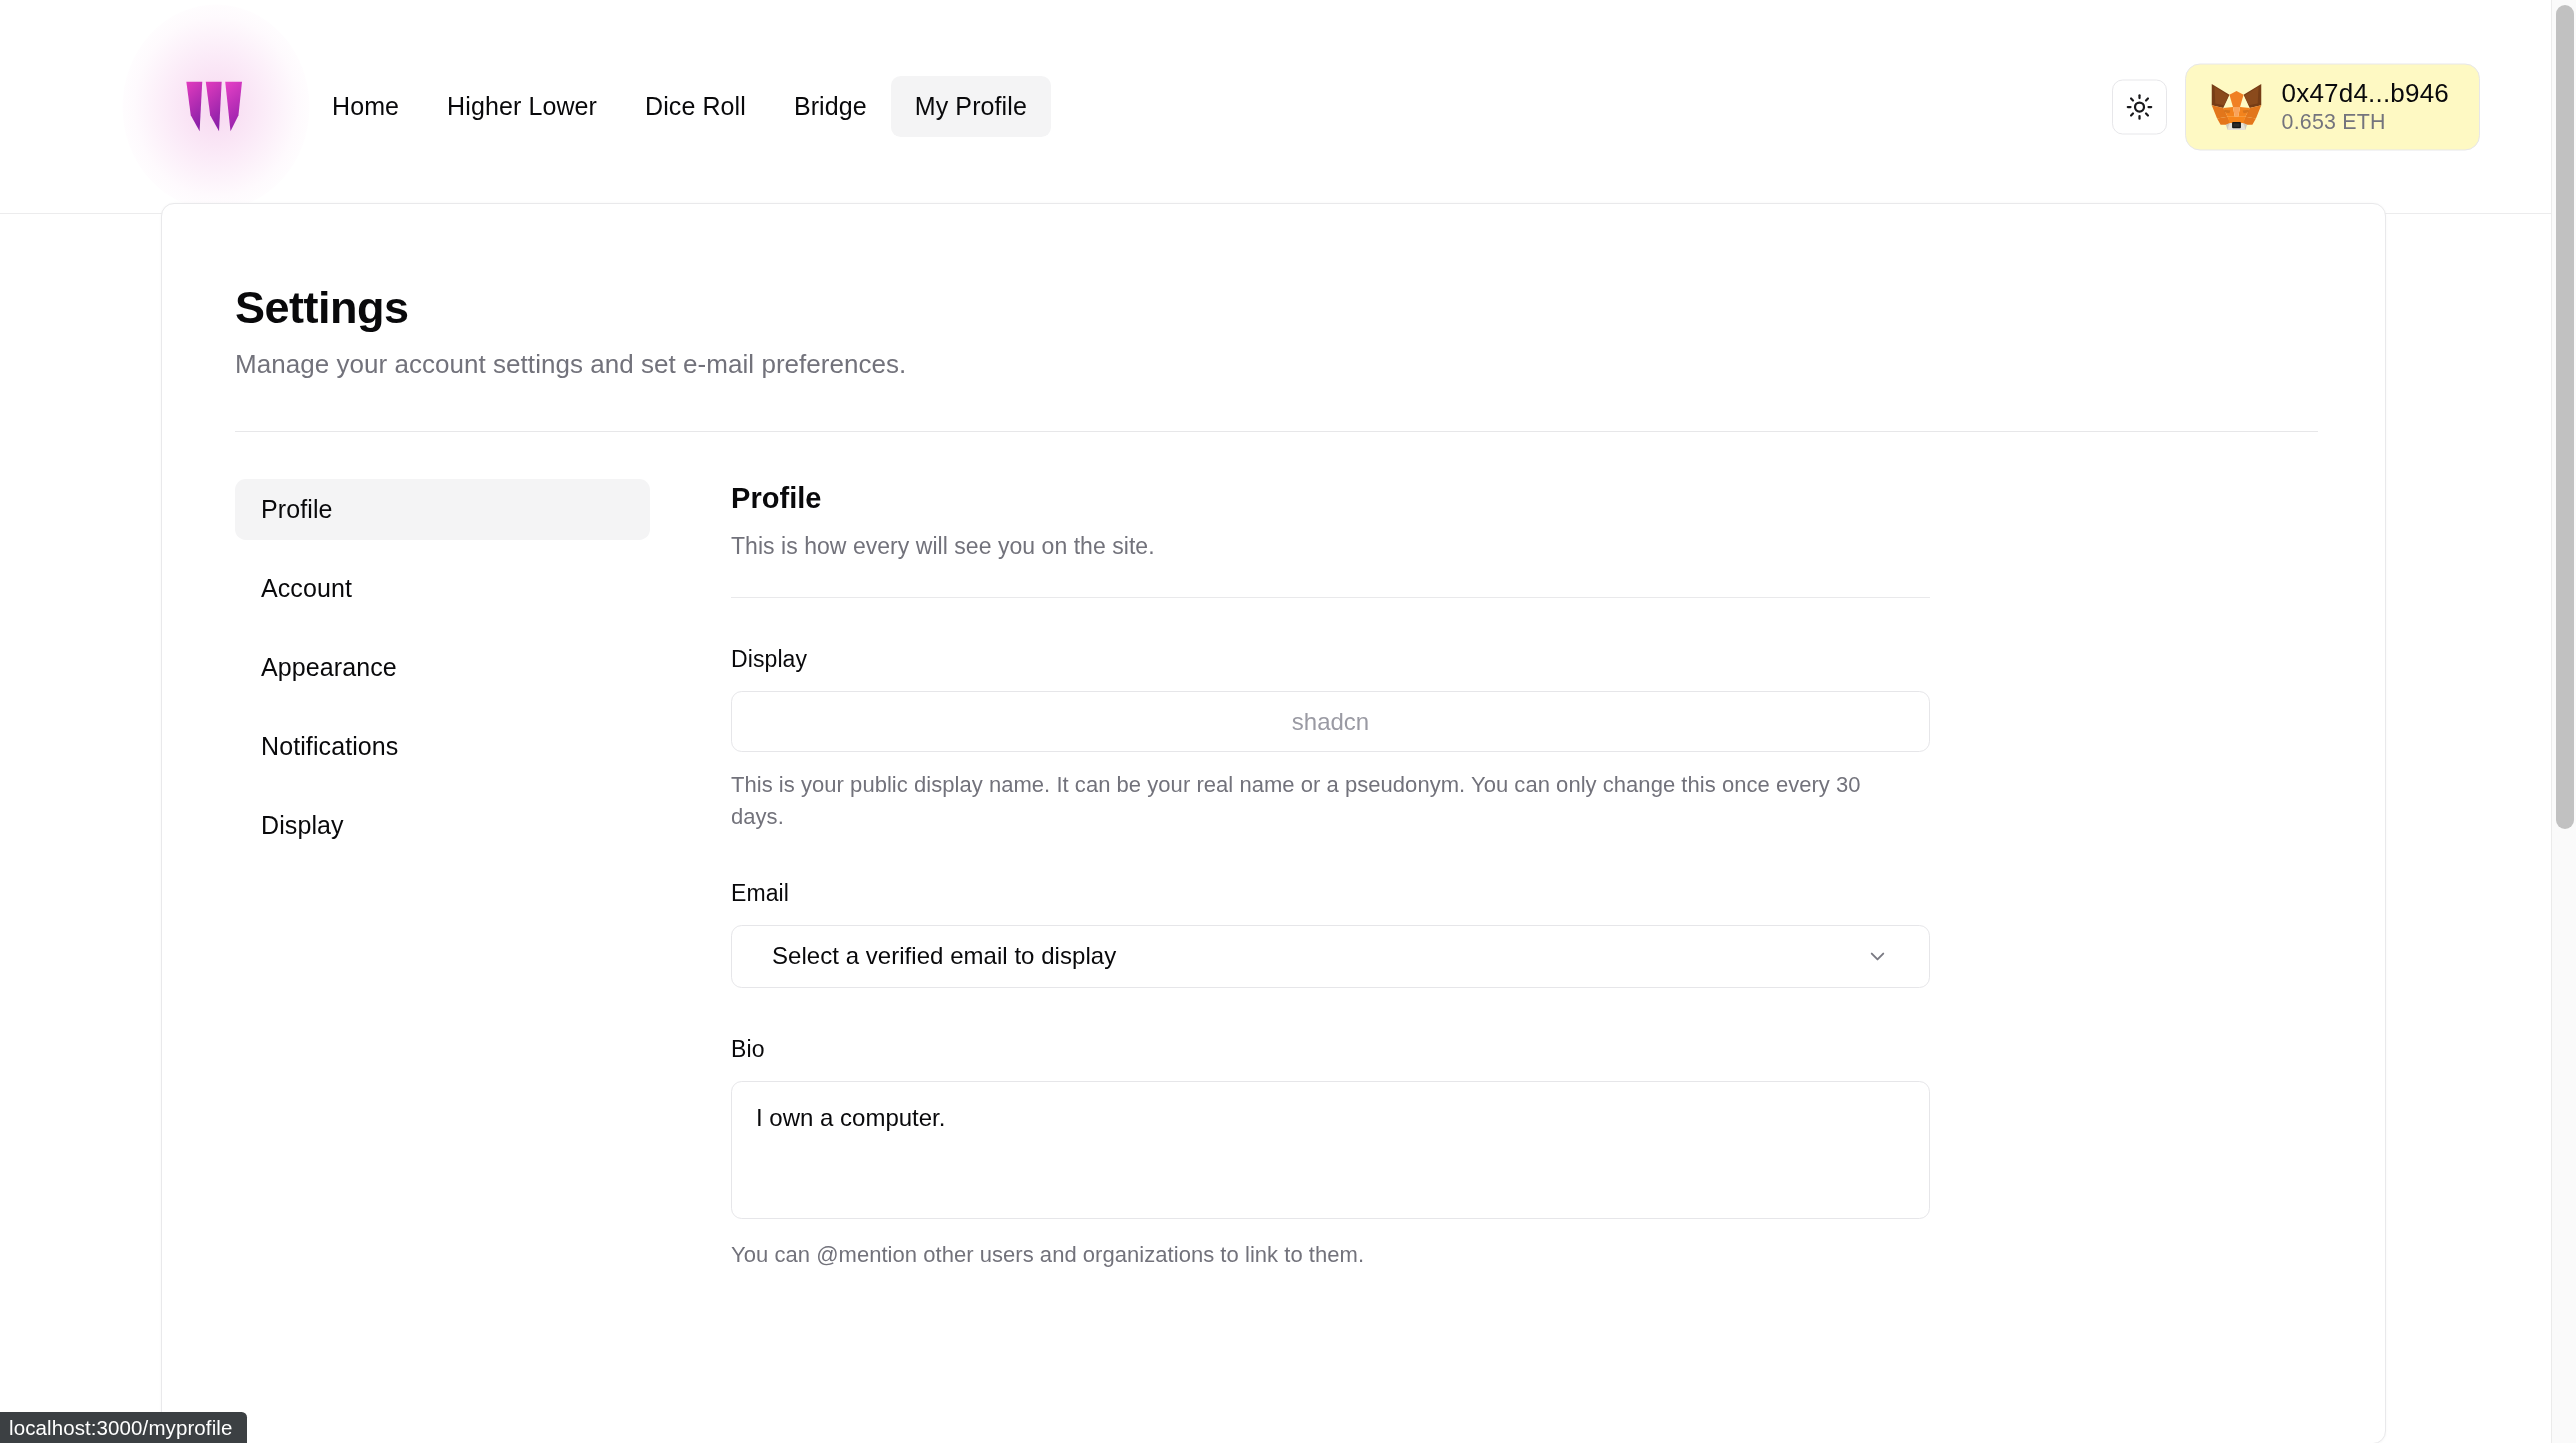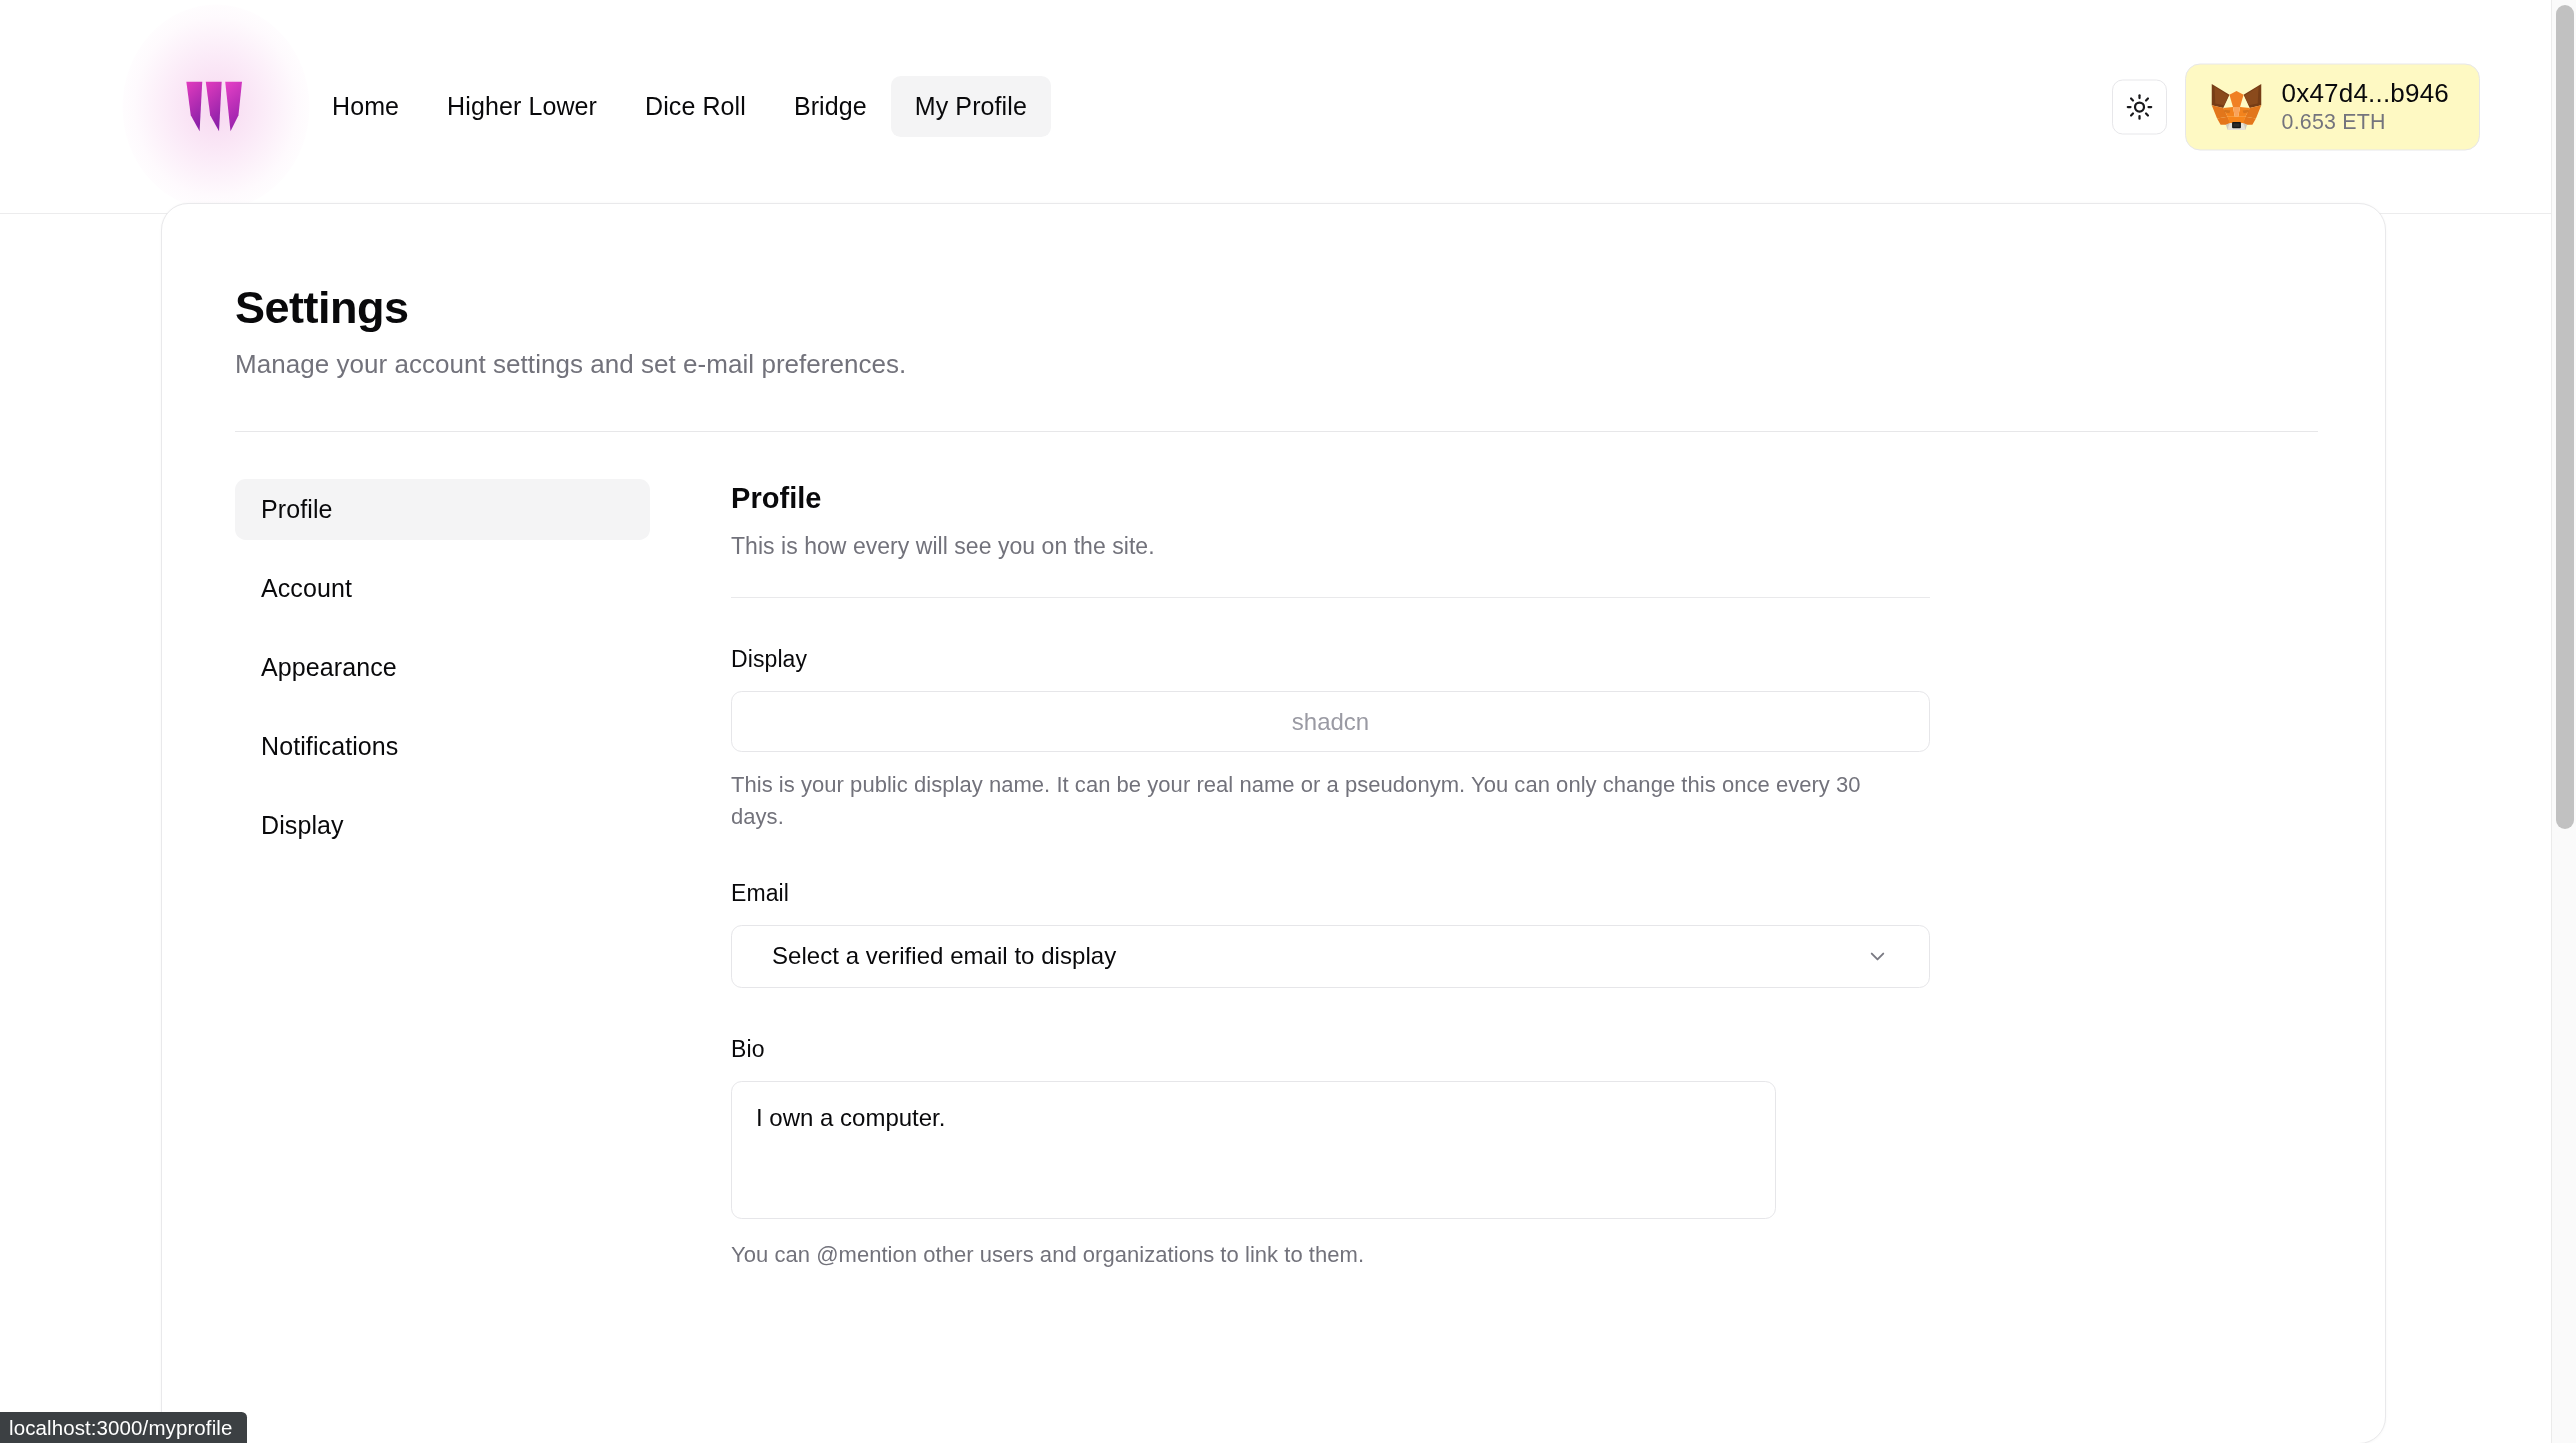--- a/index.html
+++ b/index.html
@@ -134,21 +134,21 @@
 
   
   #main-card {
     position: absolute;
     left: 161px;
     top: 203px;
     width: 2225px;
     height: 1241px;
     background: #ffffff;
     border: 1.8px solid #e9e9eb;
-    border-radius: 27px;
+    border-radius: 13px;
     box-shadow: 0 0.9px 2.7px rgba(0,0,0,0.035);
     overflow: hidden;
   }
 
   #settings-header { padding: 79px 0 0 73px; }
   #page-title {
     font-size: 45px;
     font-weight: bold;
     color: #09090b;
     letter-spacing: -0.5px;
@@ -262,21 +262,21 @@
     cursor: pointer;
   }
   .select-value {
     font-size: 24px;
     color: #09090b;
     letter-spacing: 0.04px;
   }
 
   .field-textarea {
     margin-top: 18px;
-    width: 1045px;
+    width: 1199px;
     height: 138px;
     border: 1.8px solid #e6e6e9;
     border-radius: 10.7px;
     background: #ffffff;
     font-family: "Liberation Sans", sans-serif;
     font-size: 24px;
     color: #09090b;
     padding: 19.6px 24px;
     resize: none;
     outline: none;

